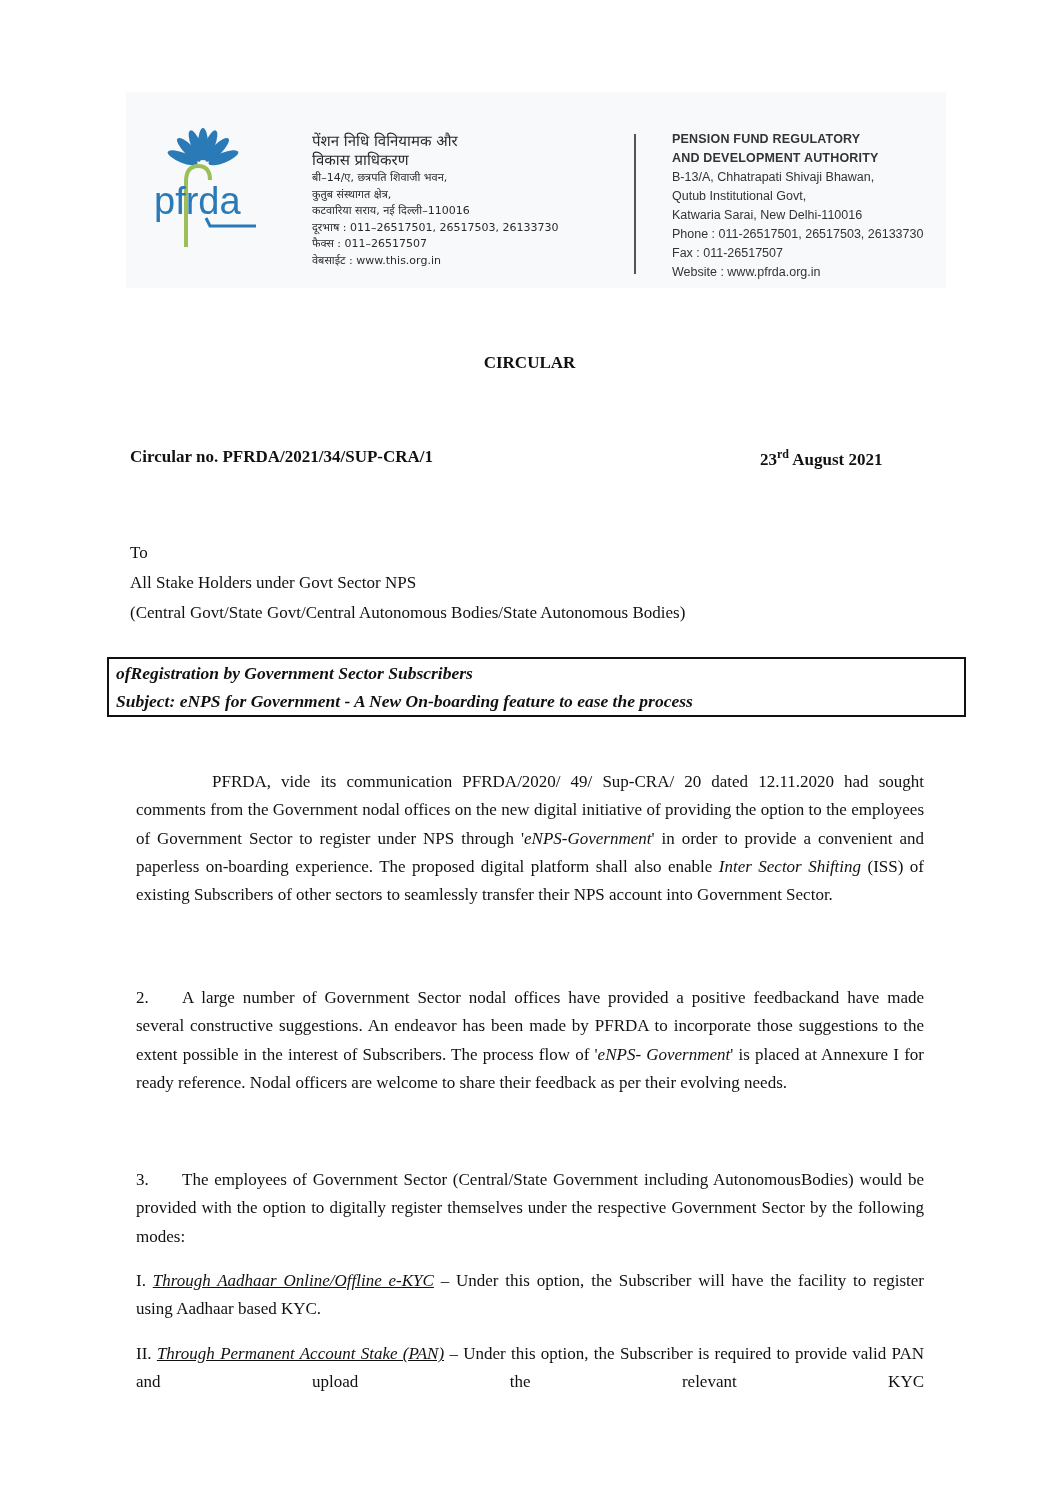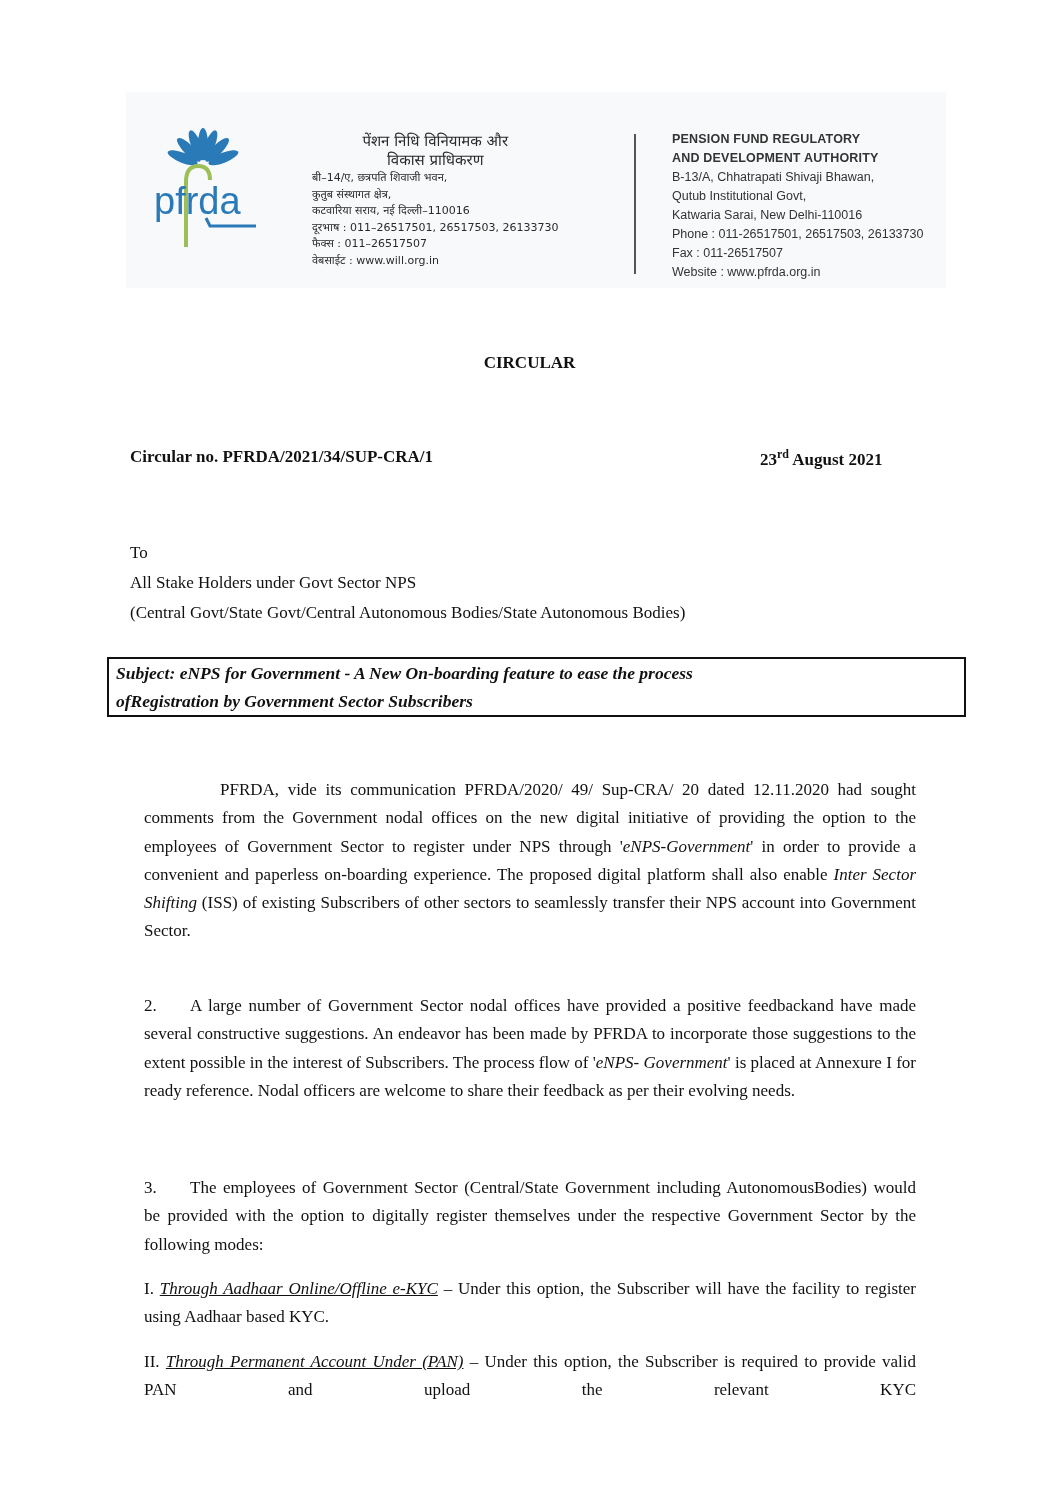--- a/index.html
+++ b/index.html
@@ -1,39 +1,39 @@
 <!DOCTYPE html>
 <html><head>
 <meta charset="utf-8">
 <style>
   html, body { margin: 0; padding: 0; background: #ffffff; }
   body { width: 1059px; height: 1497px; position: relative; overflow: hidden; font-family: "Liberation Serif", "DejaVu Serif", serif; color: #111; }
 
   .letterhead { position: absolute; left: 126px; top: 92px; width: 820px; height: 196px; background: #f7f9fa; }
   .logo { position: absolute; left: 22px; top: 30px; width: 110px; height: 130px; }
   .hindi-block { position: absolute; left: 186px; top: 40px; font-family: "DejaVu Sans", sans-serif; color: #2a2a2a; }
-  .hindi-block .h1 { font-size: 15px; line-height: 19px; text-align: center; }
+  .hindi-block .h1 { font-size: 15px; line-height: 19px; }
   .hindi-block .small { font-size: 11px; line-height: 16.5px; }
   .vrule { position: absolute; left: 508px; top: 42px; width: 2px; height: 140px; background: #555; }
   .eng-block { position: absolute; left: 546px; top: 38px; font-family: "Liberation Sans", sans-serif; color: #333; }
   .eng-block .h1 { font-size: 12.5px; font-weight: bold; line-height: 19px; letter-spacing: 0.2px; }
   .eng-block .small { font-size: 12.5px; line-height: 19px; }
 
   .title { position: absolute; left: 0; width: 1059px; top: 353px; text-align: center; font-weight: bold; font-size: 17px; }
   .circ-no { position: absolute; left: 130px; top: 447px; font-weight: bold; font-size: 17px; }
   .circ-date { position: absolute; left: 760px; top: 447px; font-weight: bold; font-size: 17px; }
   .circ-date sup { font-size: 12px; }
 
   .addr { position: absolute; left: 130px; top: 538px; font-size: 17px; line-height: 30px; }
 
   .subject { position: absolute; left: 107px; top: 657px; width: 848px; height: 56px; border: 2px solid #111; padding: 0 0 0 7px; }
   .subject p { margin: 0; font-style: italic; font-weight: bold; font-size: 17.5px; line-height: 28px; }
 
   .body { position: absolute; left: 128px; width: 804px; font-size: 17px; line-height: 28.3px; text-align: justify; }
-  .body p { margin: 16px; }
+  .body p { margin: 8px; }
   .p1 { top: 760px; text-indent: 76px; }
   .p2 { top: 976px; }
   .p3 { top: 1158px; }
   .p4 { top: 1259px; }
   .p5 { top: 1332px; }
   .num { display: inline-block; width: 46px; }
   .opt { font-style: italic; font-weight: normal; text-decoration: underline; }
   .p5 .last { text-align-last: justify; }
 </style>
 </head>
@@ -56,21 +56,21 @@
   </svg>
 
   <div class="hindi-block">
     <div class="h1">पेंशन निधि विनियामक और</div>
     <div class="h1">विकास प्राधिकरण</div>
     <div class="small">बी–14/ए, छत्रपति शिवाजी भवन,</div>
     <div class="small">कुतुब संस्थागत क्षेत्र,</div>
     <div class="small">कटवारिया सराय, नई दिल्ली–110016</div>
     <div class="small">दूरभाष : 011–26517501, 26517503, 26133730</div>
     <div class="small">फैक्स  : 011–26517507</div>
-    <div class="small">वेबसाईट : www.will.org.in</div>
+    <div class="small">वेबसाईट : www.this.org.in</div>
   </div>
 
   <div class="vrule"></div>
 
   <div class="eng-block">
     <div class="h1">PENSION FUND REGULATORY</div>
     <div class="h1">AND DEVELOPMENT AUTHORITY</div>
     <div class="small">B-13/A, Chhatrapati Shivaji Bhawan,</div>
     <div class="small">Qutub Institutional Govt,</div>
     <div class="small">Katwaria Sarai, New Delhi-110016</div>
@@ -85,35 +85,35 @@
 <div class="circ-no">Circular no. PFRDA/2021/34/SUP-CRA/1</div>
 <div class="circ-date"><span>23</span><sup>rd</sup><span> August 2021</span></div>
 
 <div class="addr">
   <div>To</div>
   <div>All Stake Holders under Govt Sector NPS</div>
   <div>(Central Govt/State Govt/Central Autonomous Bodies/State Autonomous Bodies)</div>
 </div>
 
 <div class="subject">
+  <p>ofRegistration by Government Sector Subscribers</p>
   <p>Subject: eNPS for Government - A New On-boarding feature to ease the process</p>
-  <p>ofRegistration by Government Sector Subscribers</p>
 </div>
 
 <div class="body p1">
   <p><span>PFRDA, vide its communication PFRDA/2020/ 49/ Sup-CRA/ 20 dated 12.11.2020 had sought comments from the Government nodal offices on the new digital initiative of providing the option to the employees of Government Sector to register under NPS through '</span><i>eNPS-Government</i><span>' in order to provide a convenient and paperless on-boarding experience. The proposed digital platform shall also enable </span><i>Inter Sector Shifting</i><span> (ISS) of existing Subscribers of other sectors to seamlessly transfer their NPS account into Government Sector.</span></p>
 </div>
 
 <div class="body p2">
   <p><span class="num">2.</span><span>A large number of Government Sector nodal offices have provided a positive feedbackand have made several constructive suggestions. An endeavor has been made by PFRDA to incorporate those suggestions to the extent possible in the interest of Subscribers. The process flow of '</span><i>eNPS- Government</i><span>' is placed at Annexure I for ready reference. Nodal officers are welcome to share their feedback as per their evolving needs.</span></p>
 </div>
 
 <div class="body p3">
   <p><span class="num">3.</span><span>The employees of Government Sector (Central/State Government including AutonomousBodies) would be provided with the option to digitally register themselves under the respective Government Sector by the following modes:</span></p>
 </div>
 
 <div class="body p4">
   <p><span>I.</span> <span class="opt">Through Aadhaar Online/Offline e-KYC</span><span> – Under this option, the Subscriber will have the facility to register using Aadhaar based KYC.</span></p>
 </div>
 
 <div class="body p5">
-  <p class="last"><span>II.</span> <span class="opt">Through Permanent Account Under (PAN)</span><span> – Under this option, the Subscriber is required to provide valid PAN and upload the relevant KYC</span></p>
+  <p class="last"><span>II.</span> <span class="opt">Through Permanent Account Stake (PAN)</span><span> – Under this option, the Subscriber is required to provide valid PAN and upload the relevant KYC</span></p>
 </div>
 
 </body></html>

